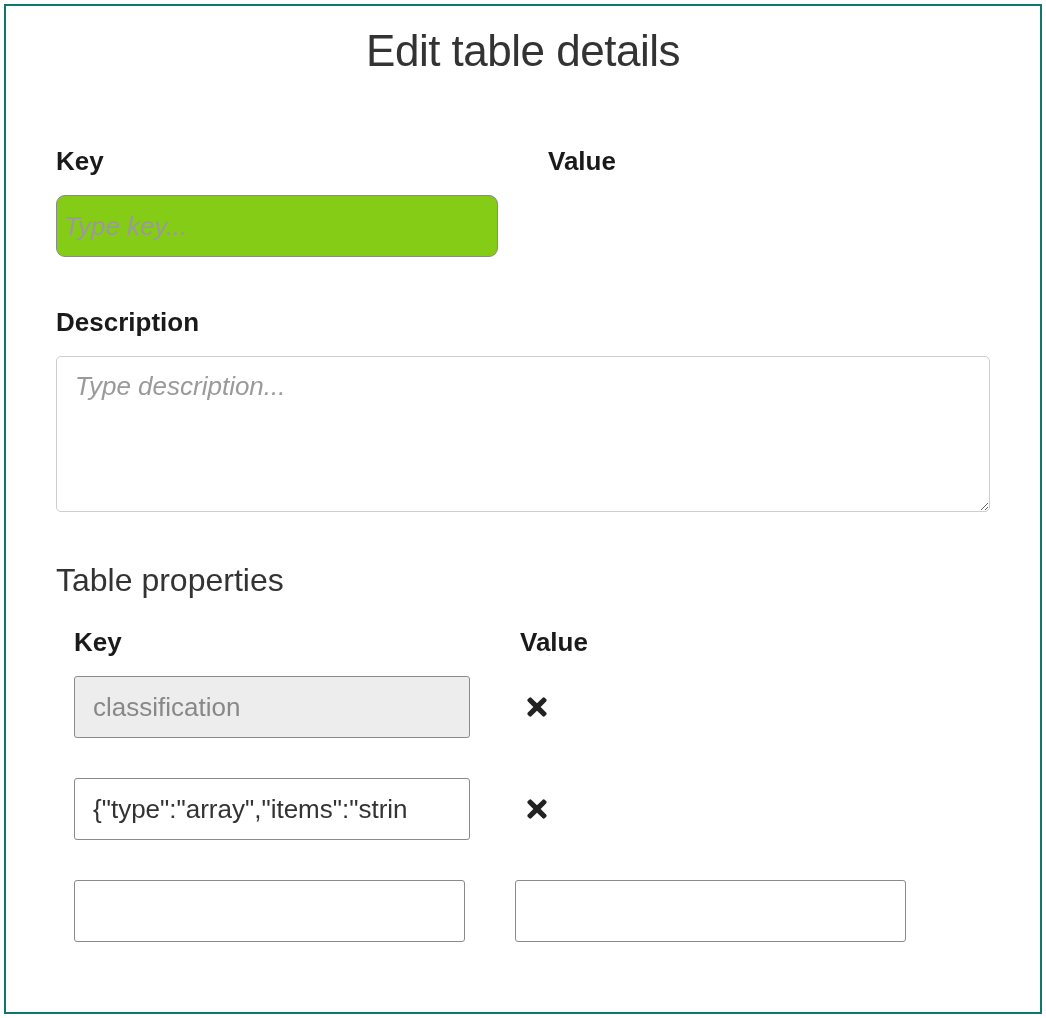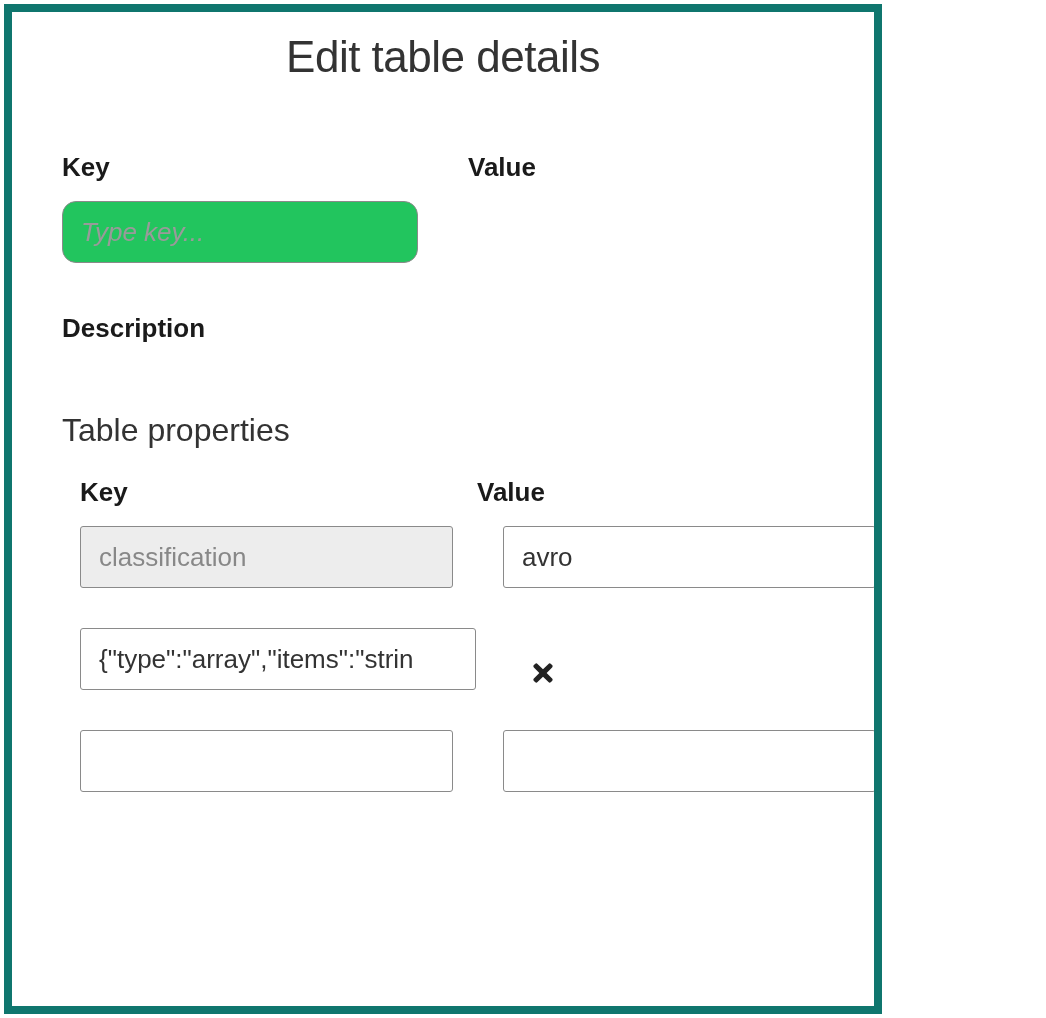--- a/index.html
+++ b/index.html
@@ -6,22 +6,22 @@
       box-sizing: border-box;
       margin: 0;
       padding: 0;
     }
     body {
       font-family: -apple-system, BlinkMacSystemFont, "Segoe UI", Helvetica, Arial, sans-serif;
       background: #fff;
       padding: 4px;
     }
     .dialog {
-      border: 8px solid #0f766e;
-      width: 878px;
+      border: 2px solid #0f766e;
+      width: 1038px;
       height: 1010px;
       padding: 20px 50px 30px 50px;
       background: #fff;
       overflow: hidden;
     }
     .dialog-title {
       font-size: 44px;
       font-weight: 400;
       color: #333;
       text-align: center;
@@ -48,26 +48,26 @@
     .label {
       font-size: 26px;
       font-weight: 700;
       color: #1a1a1a;
       margin-bottom: 18px;
     }
     .text-input {
       width: 100%;
       height: 62px;
       border: 1.5px solid #8a8a8a;
-      border-radius: 14px;
-      padding: 0 18px;
-      font-size: 26px;
-      font-style: italic;
-      color: #333;
-      background: #22c55e;
+      border-radius: 9px;
+      padding: 0 7px;
+      font-size: 26px;
+      font-style: italic;
+      color: #333;
+      background: #84cc16;
     }
     .text-input::placeholder {
       color: #9a9a9a;
       font-style: italic;
     }
     .form-group {
       display: flex;
       flex-direction: column;
     }
     .textarea-input {
@@ -105,21 +105,21 @@
     .prop-label-col {
       width: 396px;
     }
     .prop-label {
       font-size: 26px;
       font-weight: 700;
       color: #1a1a1a;
     }
     .prop-row {
       display: flex;
-      align-items: flex-end;
+      align-items: center;
       gap: 50px;
       margin-bottom: 40px;
     }
     .prop-input {
       width: 396px;
       height: 62px;
       border: 1.5px solid #8a8a8a;
       border-radius: 3px;
       padding: 0 18px;
       font-size: 26px;
@@ -166,38 +166,38 @@
       </div>
       <div class="kv-col">
         <label class="label">Value</label>
       </div>
     </div>
   </div>
 
   <div class="section">
     <div class="form-group">
       <label class="label">Description</label>
+      <textarea class="textarea-input" placeholder="Type description..." style=""></textarea>
     </div>
   </div>
 
   <h2 class="section-heading">Table properties</h2>
 
   <div class="properties-block">
     <div class="prop-label-row">
       <div class="prop-label-col">
         <span class="prop-label">Key</span>
       </div>
       <div class="prop-label-col">
         <span class="prop-label">Value</span>
       </div>
     </div>
 
     <div class="prop-row">
       <input type="text" class="prop-input readonly" readonly="" value="classification" style="">
-      <input type="text" class="prop-input" value="avro" style="">
       <div class="prop-delete">
         <svg viewBox="0 0 352 512">
             <path d="M242.7 256l100.1-100.1c12.3-12.3 12.3-32.2 0-44.5l-22.2-22.2c-12.3-12.3-32.2-12.3-44.5 0L176 189.3 75.9 89.2c-12.3-12.3-32.2-12.3-44.5 0L9.2 111.4c-12.3 12.3-12.3 32.2 0 44.5L109.3 256 9.2 356.1c-12.3 12.3-12.3 32.2 0 44.5l22.2 22.2c12.3 12.3 32.2 12.3 44.5 0L176 322.7l100.1 100.1c12.3 12.3 32.2 12.3 44.5 0l22.2-22.2c12.3-12.3 12.3-32.2 0-44.5L242.7 256z"></path>
           </svg>
       </div>
     </div>
 
     <div class="prop-row">
       <input type="text" class="prop-input" value="{&quot;type&quot;:&quot;array&quot;,&quot;items&quot;:&quot;strin" style="">
       <div class="prop-delete">

